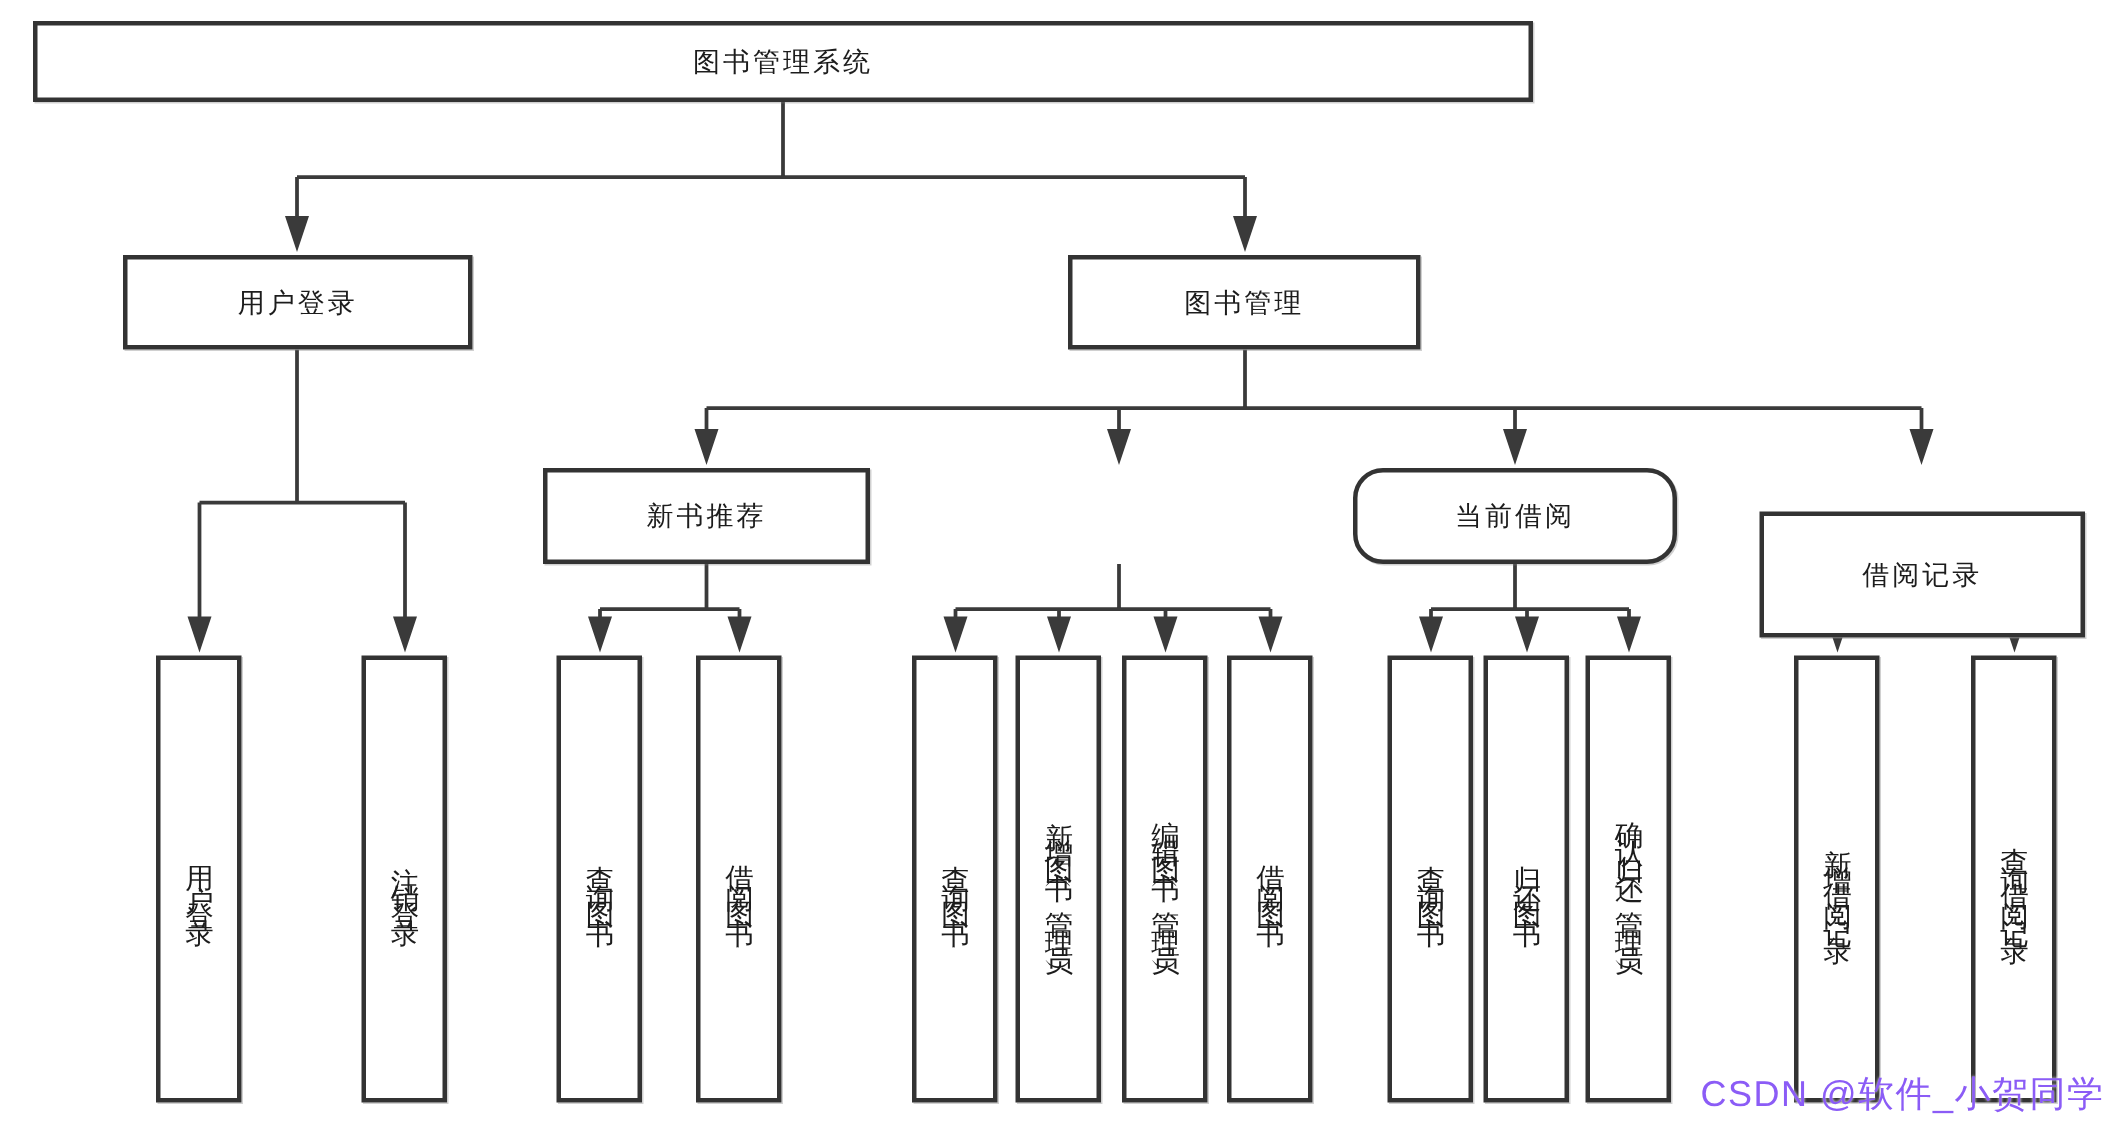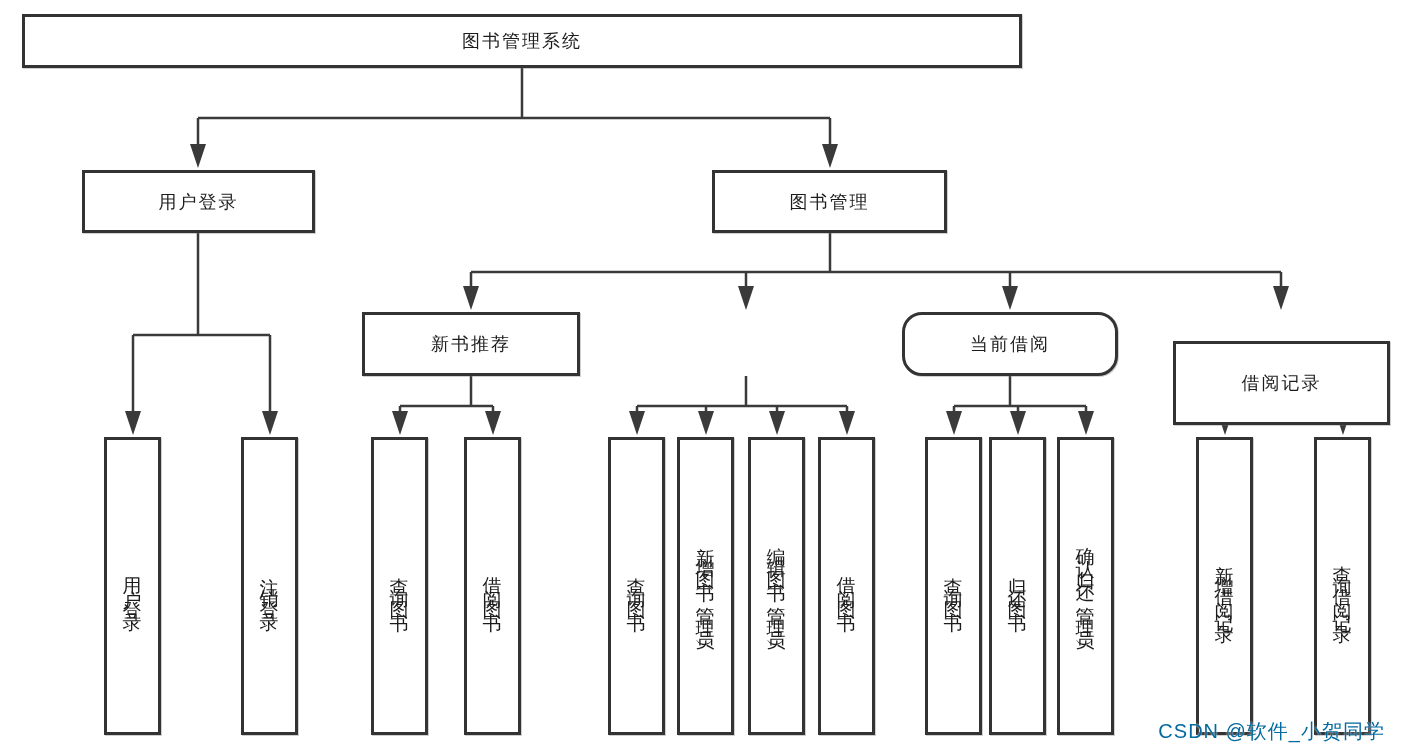--- a/index.html
+++ b/index.html
@@ -25,24 +25,24 @@
     box-shadow: 1px 1px 0 rgba(120,120,120,0.35);
   }
   .vnode {
     writing-mode: vertical-rl;
     letter-spacing: 12px;
     font-size: 19px;
     line-height: 1;
   }
   .watermark {
     position: absolute;
-    right: 20px;
+    right: 2px;
     bottom: 2px;
-    font-size: 20px;
-    color: #0369a1;
+    font-size: 24px;
+    color: #8b5cf6;
     letter-spacing: 1px;
     text-shadow: 0 0 2px #ffffff;
     white-space: nowrap;
   }
 </style>
 </head>
 <body>
 
 <div class="canvas">
 

